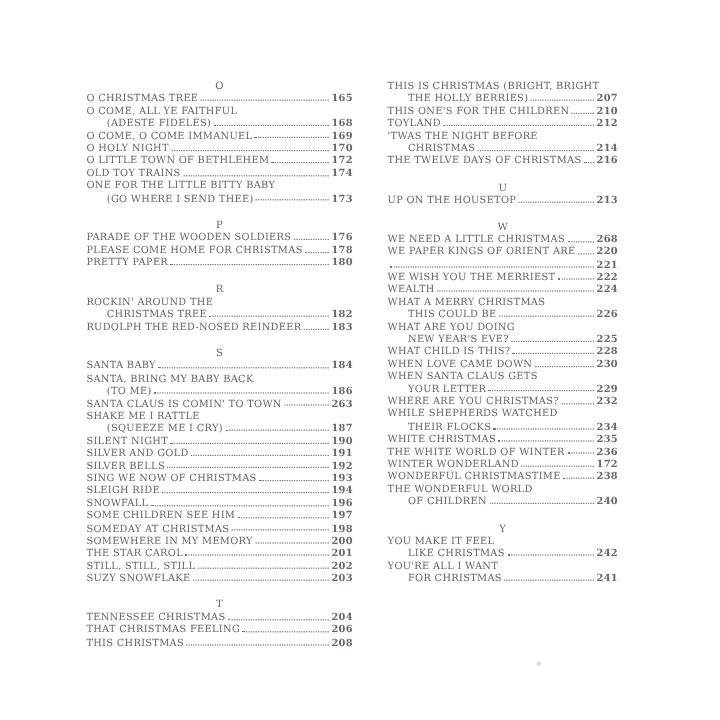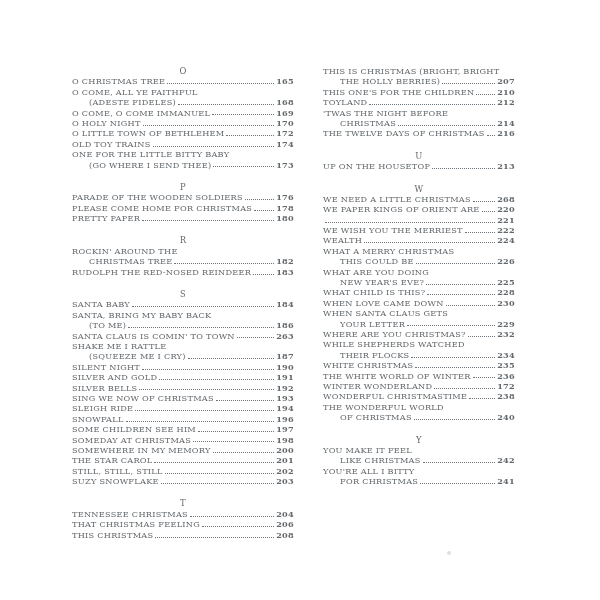--- a/index.html
+++ b/index.html
@@ -368,37 +368,37 @@
         </div>
         <div class="row">
           <span class="t">WONDERFUL CHRISTMASTIME</span>
           <span class="leader"></span>
           <span class="pg">238</span>
         </div>
         <div class="row">
           <span class="t">THE WONDERFUL WORLD</span>
         </div>
         <div class="row cont">
-          <span class="t">OF CHRISTMAS</span>
+          <span class="t">OF CHILDREN</span>
           <span class="leader"></span>
           <span class="pg">240</span>
         </div>
       </div>
       <div class="section">
         <div class="letter">Y</div>
         <div class="row">
           <span class="t">YOU MAKE IT FEEL</span>
         </div>
         <div class="row cont">
           <span class="t">LIKE CHRISTMAS</span>
           <span class="leader"></span>
           <span class="pg">242</span>
         </div>
         <div class="row">
-          <span class="t">YOU'RE ALL I BITTY</span>
+          <span class="t">YOU'RE ALL I WANT</span>
         </div>
         <div class="row cont">
           <span class="t">FOR CHRISTMAS</span>
           <span class="leader"></span>
           <span class="pg">241</span>
         </div>
       </div>
     </div>
   <div class="artifact"></div>
 </div>

